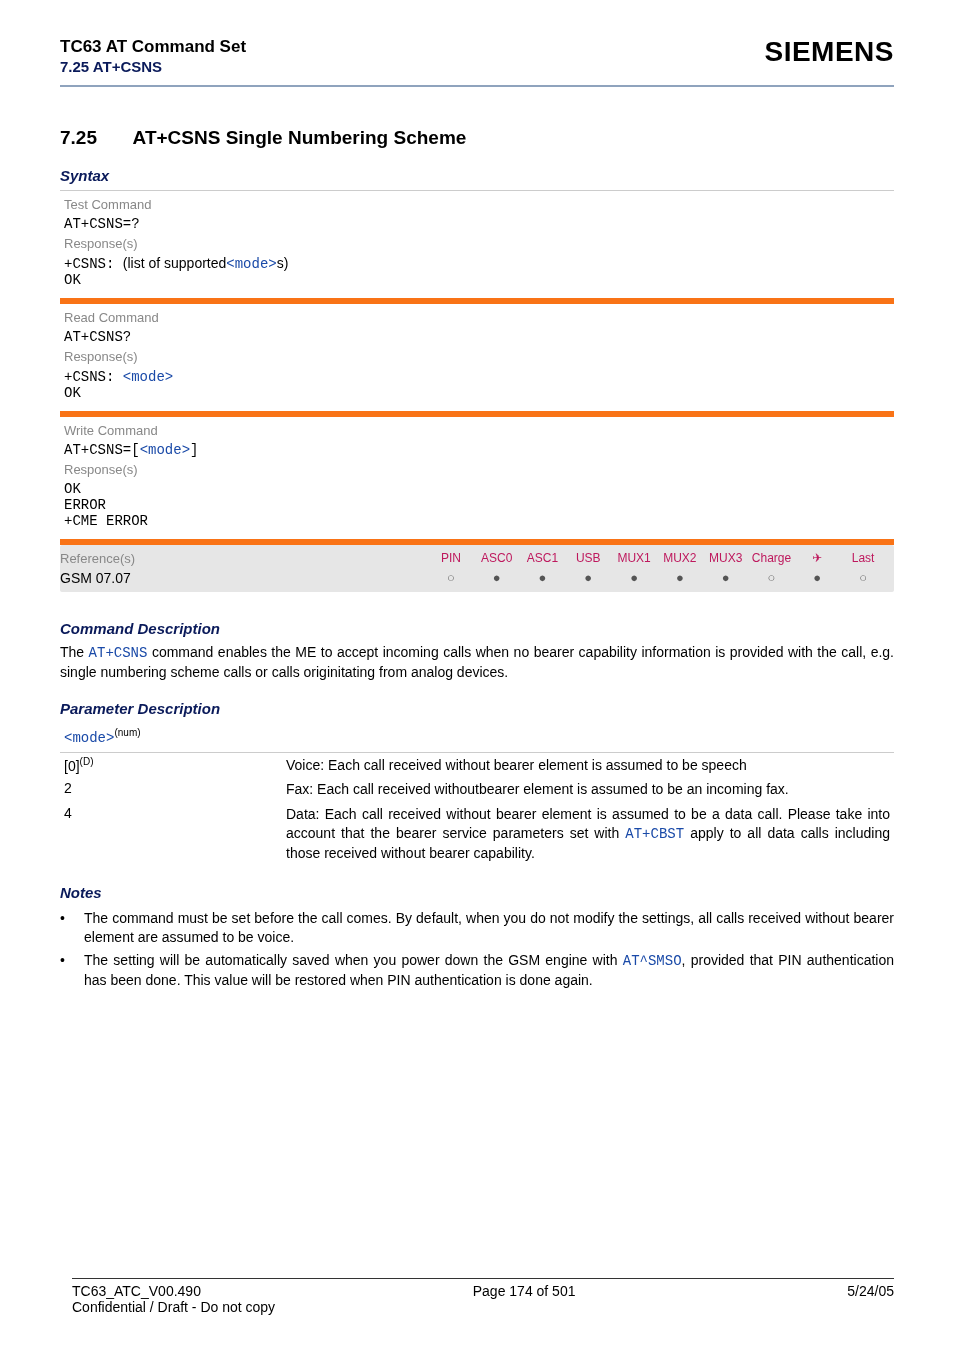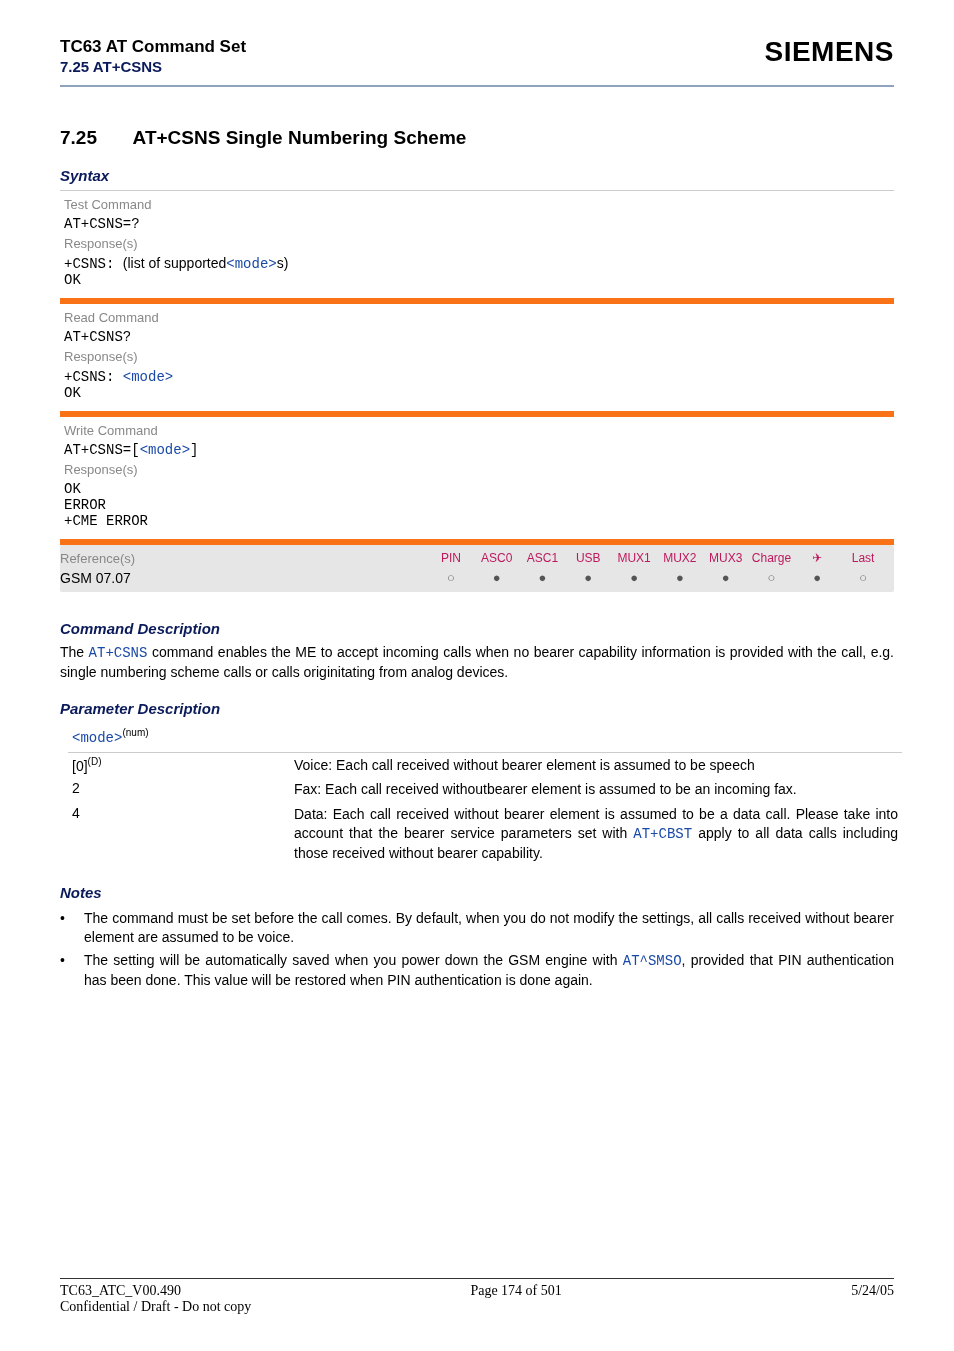--- a/index.html
+++ b/index.html
@@ -34,31 +34,31 @@
     .ref-side { flex: 0 0 360px; padding: 6px 0; }
     .ref-side .seg-label{ padding-bottom:4px;}
     .ref-side .ref-val{ font-size:14px; color:#000;}
     .icons-side { flex: 1; display: flex; flex-direction: column; justify-content: center; padding: 4px 8px 6px 8px;}
     .icon-row { display: flex; gap: 0; }
     .icon-col { flex:1; text-align: center; color:#be185d; font-size: 12px;}
     .icon-row.dots .icon-col { padding-top: 4px; font-size: 14px; color:#555;}
     .dot-filled::before { content:"\25CF"; color:#555; font-size:13px;}
     .dot-open::before { content:"\25CB"; color:#666; font-size:13px;}
     .body-text { font-size: 14px; line-height: 1.35; text-align: justify; margin-top: 4px;}
-    .param-table { width: 100%; margin-top: 4px; margin-left: 8px; }
+    .param-table { width: 100%; margin-top: 4px; }
     .param-header-row { border-bottom: 1px solid #ccc; padding: 4px 4px 6px 4px; }
     .param-header { font-family: "Courier New", monospace; color:#1a4aa8; }
     .param-sup { font-size: 10px; vertical-align: super; color:#000;}
     .param-row { display: flex; padding: 3px 4px; }
     .param-key { flex: 0 0 222px; font-size: 14px;}
     .param-desc { flex: 1; font-size: 14px; line-height:1.35; text-align: justify;}
     .notes-list { margin-top: 6px; padding-left: 0; }
     .notes-list li { list-style: none; display: flex; gap: 10px; padding: 2px 0; font-size:14px; line-height:1.35; text-align: justify;}
     .notes-list li::before { content:"\2022"; flex: 0 0 14px; }
-    .footer { position: absolute; left: 60px; right: 60px; bottom: 36px; font-family: Liberation Serif, serif; }
+    .footer { position: absolute; left: 72px; right: 60px; bottom: 36px; }
     .footer hr { border:none; border-top: 1px solid #333; margin-bottom: 4px;}
     .footer-row { display: flex; justify-content: space-between; font-size: 14px; }
     .footer-sub { font-size: 14px; }
     .sup-d { font-size: 10px; vertical-align: super; }
   </style>
 </head>
 <body>
 
 <div class="header-row">
   <div class="header-left">

